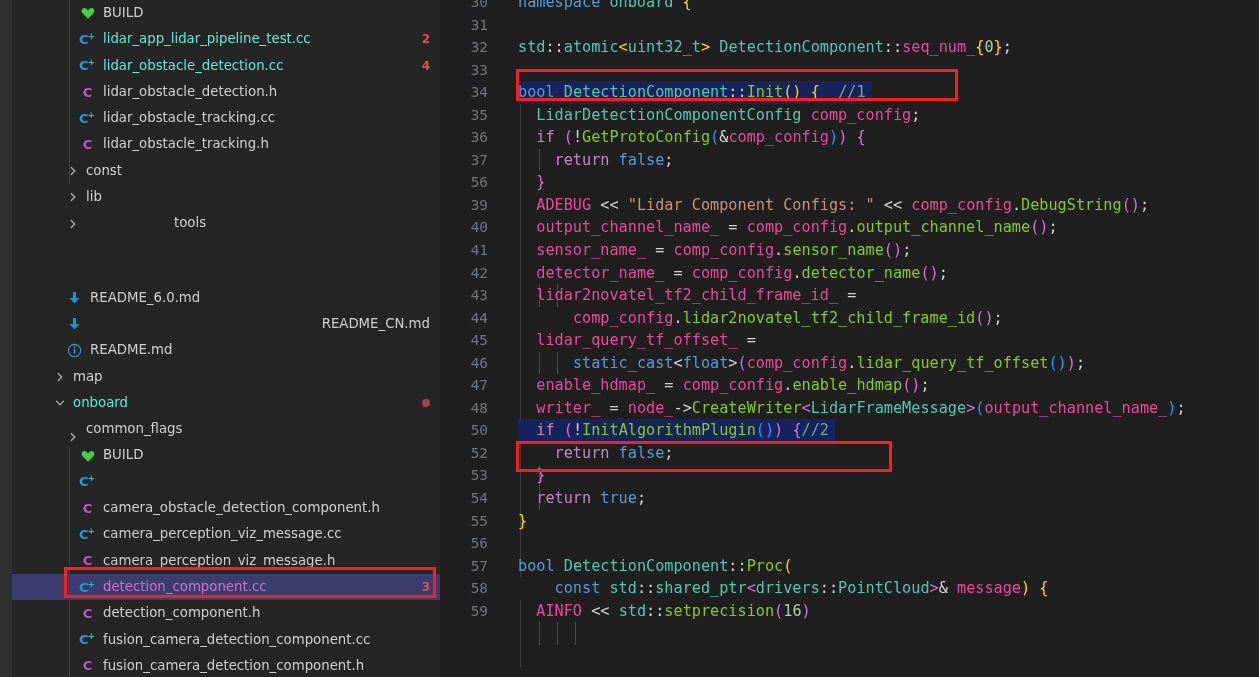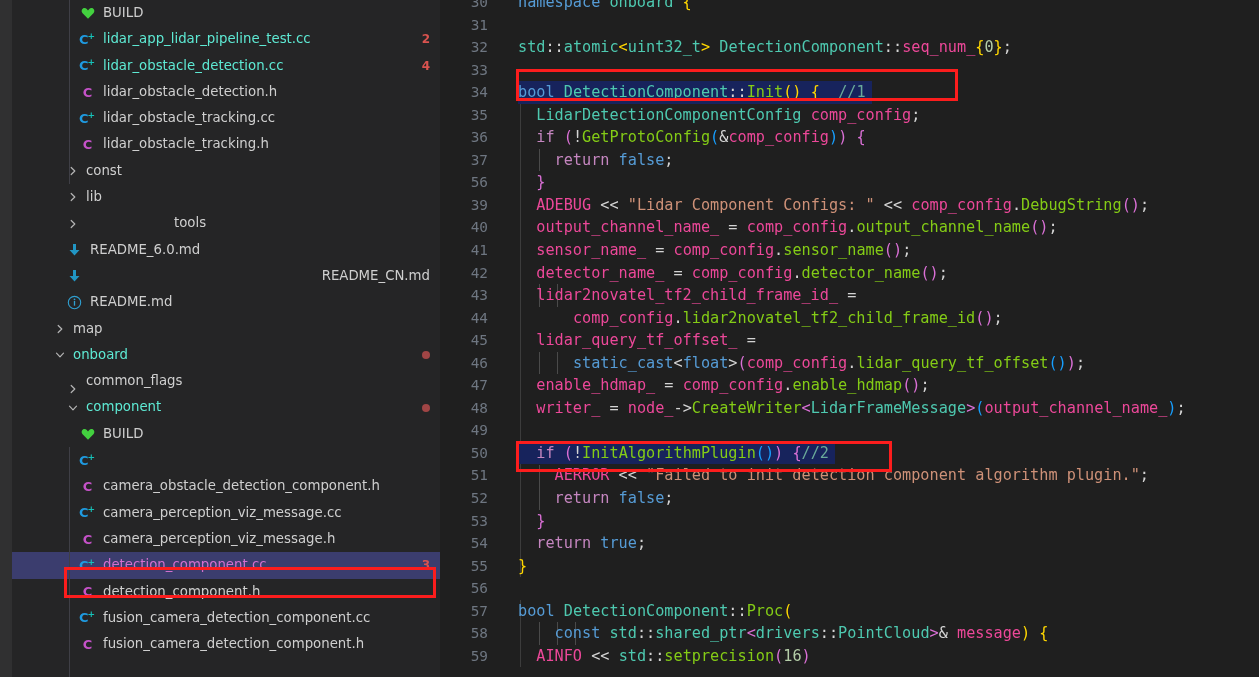--- a/index.html
+++ b/index.html
@@ -166,21 +166,21 @@
         </div>
         <div class="row" style="padding-left: 52px; gap: 44px;">
           <span class="chev">
             <svg width="10" height="10" viewBox="0 0 10 10">
               <path d="M3.2 1.5 L6.8 5 L3.2 8.5" fill="none" stroke="#b4b4b4" stroke-width="1.2" stroke-linecap="round" stroke-linejoin="round"></path>
             </svg>
           </span>
           <span style="width: 5px; flex: 0 0 5px;"></span>
           <span class="lbl c-plain">tools</span>
         </div>
-        <div class="row" style="padding-left: 52px;">
+        <div class="row" style="padding-left: 52px; margin-top: 48px;">
           <span class="ic">
             <svg width="13" height="14" viewBox="0 0 13 14">
               <path d="M5 1 H8 V7 H11.5 L6.5 12.6 L1.5 7 H5 Z" fill="#2196c4"></path>
             </svg>
           </span>
           <span class="lbl c-plain">README_6.0.md</span>
         </div>
         <div class="row" style="padding-left: 52px; justify-content: space-between;">
           <span class="ic">
             <svg width="13" height="14" viewBox="0 0 13 14">
@@ -219,30 +219,20 @@
           <span class="dot"></span>
         </div>
         <div class="row" style="padding-left: 52px; align-items: flex-end;">
           <span class="chev">
             <svg width="10" height="10" viewBox="0 0 10 10">
               <path d="M3.2 1.5 L6.8 5 L3.2 8.5" fill="none" stroke="#b4b4b4" stroke-width="1.2" stroke-linecap="round" stroke-linejoin="round"></path>
             </svg>
           </span>
           <span style="width: 5px; flex: 0 0 5px;"></span>
           <span class="lbl c-plain">common_flags</span>
-        </div>
-        <div class="row" style="padding-left: 52px;">
-          <span class="chev">
-            <svg width="10" height="10" viewBox="0 0 10 10">
-              <path d="M1.5 3.2 L5 6.8 L8.5 3.2" fill="none" stroke="#b4b4b4" stroke-width="1.2" stroke-linecap="round" stroke-linejoin="round"></path>
-            </svg>
-          </span>
-          <span style="width: 5px; flex: 0 0 5px;"></span>
-          <span class="lbl c-red">component</span>
-          <span class="dot"></span>
         </div>
         <div class="row" style="padding-left: 65px;">
           <span class="ic">
             <svg width="14" height="14" viewBox="0 0 16 16">
               <path d="M8 14.5 L1.8 8.2 C0.2 6.6 0.4 4 2.2 2.8 C3.7 1.8 5.6 2.2 6.6 3.5 L8 5.2 L9.4 3.5 C10.4 2.2 12.3 1.8 13.8 2.8 C15.6 4 15.8 6.6 14.2 8.2 Z" fill="#43d13f"></path>
             </svg>
           </span>
           <span class="lbl c-plain">BUILD</span>
         </div>
         <div class="row" style="padding-left: 65px;">
@@ -326,23 +316,21 @@
         <div class="eline" id="editor-line-39"><div class="gut">39</div><div class="code"><span class="t-white">  </span><span class="t-var">ADEBUG</span><span class="t-white"> </span><span class="t-op">&lt;&lt;</span><span class="t-white"> </span><span class="t-str">"Lidar Component Configs: "</span><span class="t-white"> </span><span class="t-op">&lt;&lt;</span><span class="t-white"> </span><span class="t-var">comp_config</span><span class="t-white">.</span><span class="t-fn">DebugString</span><span class="t-p2">(</span><span class="t-p2">)</span><span class="t-white">;</span></div></div>
         <div class="eline" id="editor-line-40"><div class="gut">40</div><div class="code"><span class="t-white">  </span><span class="t-var">output_channel_name_</span><span class="t-white"> </span><span class="t-op">=</span><span class="t-white"> </span><span class="t-var">comp_config</span><span class="t-white">.</span><span class="t-fn">output_channel_name</span><span class="t-p2">(</span><span class="t-p2">)</span><span class="t-white">;</span></div></div>
         <div class="eline" id="editor-line-41"><div class="gut">41</div><div class="code"><span class="t-white">  </span><span class="t-var">sensor_name_</span><span class="t-white"> </span><span class="t-op">=</span><span class="t-white"> </span><span class="t-var">comp_config</span><span class="t-white">.</span><span class="t-fn">sensor_name</span><span class="t-p2">(</span><span class="t-p2">)</span><span class="t-white">;</span></div></div>
         <div class="eline" id="editor-line-42"><div class="gut">42</div><div class="code"><span class="t-white">  </span><span class="t-var">detector_name_</span><span class="t-white"> </span><span class="t-op">=</span><span class="t-white"> </span><span class="t-var">comp_config</span><span class="t-white">.</span><span class="t-fn">detector_name</span><span class="t-p2">(</span><span class="t-p2">)</span><span class="t-white">;</span></div></div>
         <div class="eline" id="editor-line-43"><div class="gut">43</div><div class="code"><span class="t-white">  </span><span class="t-var">lidar2novatel_tf2_child_frame_id_</span><span class="t-white"> </span><span class="t-op">=</span></div></div>
         <div class="eline" id="editor-line-44"><div class="gut">44</div><div class="code"><span class="t-white">      </span><span class="t-var">comp_config</span><span class="t-white">.</span><span class="t-fn">lidar2novatel_tf2_child_frame_id</span><span class="t-p2">(</span><span class="t-p2">)</span><span class="t-white">;</span></div></div>
         <div class="eline" id="editor-line-45"><div class="gut">45</div><div class="code"><span class="t-white">  </span><span class="t-var">lidar_query_tf_offset_</span><span class="t-white"> </span><span class="t-op">=</span></div></div>
         <div class="eline" id="editor-line-46"><div class="gut">46</div><div class="code"><span class="t-white">      </span><span class="t-key">static_cast</span><span class="t-white">&lt;</span><span class="t-key">float</span><span class="t-white">&gt;</span><span class="t-p2">(</span><span class="t-var">comp_config</span><span class="t-white">.</span><span class="t-fn">lidar_query_tf_offset</span><span class="t-p3">(</span><span class="t-p3">)</span><span class="t-p2">)</span><span class="t-white">;</span></div></div>
         <div class="eline" id="editor-line-47"><div class="gut">47</div><div class="code"><span class="t-white">  </span><span class="t-var">enable_hdmap_</span><span class="t-white"> </span><span class="t-op">=</span><span class="t-white"> </span><span class="t-var">comp_config</span><span class="t-white">.</span><span class="t-fn">enable_hdmap</span><span class="t-p2">(</span><span class="t-p2">)</span><span class="t-white">;</span></div></div>
         <div class="eline" id="editor-line-48"><div class="gut">48</div><div class="code"><span class="t-white">  </span><span class="t-var">writer_</span><span class="t-white"> </span><span class="t-op">=</span><span class="t-white"> </span><span class="t-var">node_</span><span class="t-op">-&gt;</span><span class="t-fn">CreateWriter</span><span class="t-p2">&lt;</span><span class="t-type">LidarFrameMessage</span><span class="t-p2">&gt;</span><span class="t-p3">(</span><span class="t-var">output_channel_name_</span><span class="t-p3">)</span><span class="t-white">;</span></div></div>
-        <div class="eline" id="editor-line-49"><div class="gut">49</div><div class="code"></div></div>
         <div class="eline" id="editor-line-50"><div class="hl" style="width: 316.93px;"></div><div class="gut">50</div><div class="code"><span class="t-white">  </span><span class="t-kw2">if</span><span class="t-white"> </span><span class="t-p2">(</span><span class="t-white">!</span><span class="t-fn">InitAlgorithmPlugin</span><span class="t-p3">(</span><span class="t-p3">)</span><span class="t-p2">)</span><span class="t-white"> </span><span class="t-p2">{</span><span class="t-cmt">//2</span></div></div>
-        <div class="eline" id="editor-line-51"><div class="gut">51</div><div class="code"><span class="t-white">    </span><span class="t-var">AERROR</span><span class="t-white"> </span><span class="t-op">&lt;&lt;</span><span class="t-white"> </span><span class="t-str">"Failed to init detection component algorithm plugin."</span><span class="t-white">;</span></div></div>
         <div class="eline" id="editor-line-52"><div class="gut">52</div><div class="code"><span class="t-white">    </span><span class="t-kw2">return</span><span class="t-white"> </span><span class="t-key">false</span><span class="t-white">;</span></div></div>
         <div class="eline" id="editor-line-53"><div class="gut">53</div><div class="code"><span class="t-white">  </span><span class="t-p2">}</span></div></div>
         <div class="eline" id="editor-line-54"><div class="gut">54</div><div class="code"><span class="t-white">  </span><span class="t-kw2">return</span><span class="t-white"> </span><span class="t-key">true</span><span class="t-white">;</span></div></div>
         <div class="eline" id="editor-line-55"><div class="gut">55</div><div class="code"><span class="t-p1">}</span></div></div>
         <div class="eline" id="editor-line-56"><div class="gut">56</div><div class="code"></div></div>
         <div class="eline" id="editor-line-57"><div class="gut">57</div><div class="code"><span class="t-key">bool</span><span class="t-white"> </span><span class="t-type">DetectionComponent</span><span class="t-white">::</span><span class="t-fn">Proc</span><span class="t-p1">(</span></div></div>
         <div class="eline" id="editor-line-58"><div class="gut">58</div><div class="code"><span class="t-white">    </span><span class="t-key">const</span><span class="t-white"> </span><span class="t-type">std</span><span class="t-white">::</span><span class="t-type">shared_ptr</span><span class="t-p2">&lt;</span><span class="t-type">drivers</span><span class="t-white">::</span><span class="t-type">PointCloud</span><span class="t-p2">&gt;</span><span class="t-op">&amp;</span><span class="t-white"> </span><span class="t-var">message</span><span class="t-p1">)</span><span class="t-white"> </span><span class="t-p1">{</span></div></div>
         <div class="eline" id="editor-line-59"><div class="gut">59</div><div class="code"><span class="t-white">  </span><span class="t-var">AINFO</span><span class="t-white"> </span><span class="t-op">&lt;&lt;</span><span class="t-white"> </span><span class="t-type">std</span><span class="t-white">::</span><span class="t-fn">setprecision</span><span class="t-p2">(</span><span class="t-num">16</span><span class="t-p2">)</span></div></div>
       </div>
   <div class="vguide" id="vg1" style="top: 599.85px; height: 67.65px;"></div>

